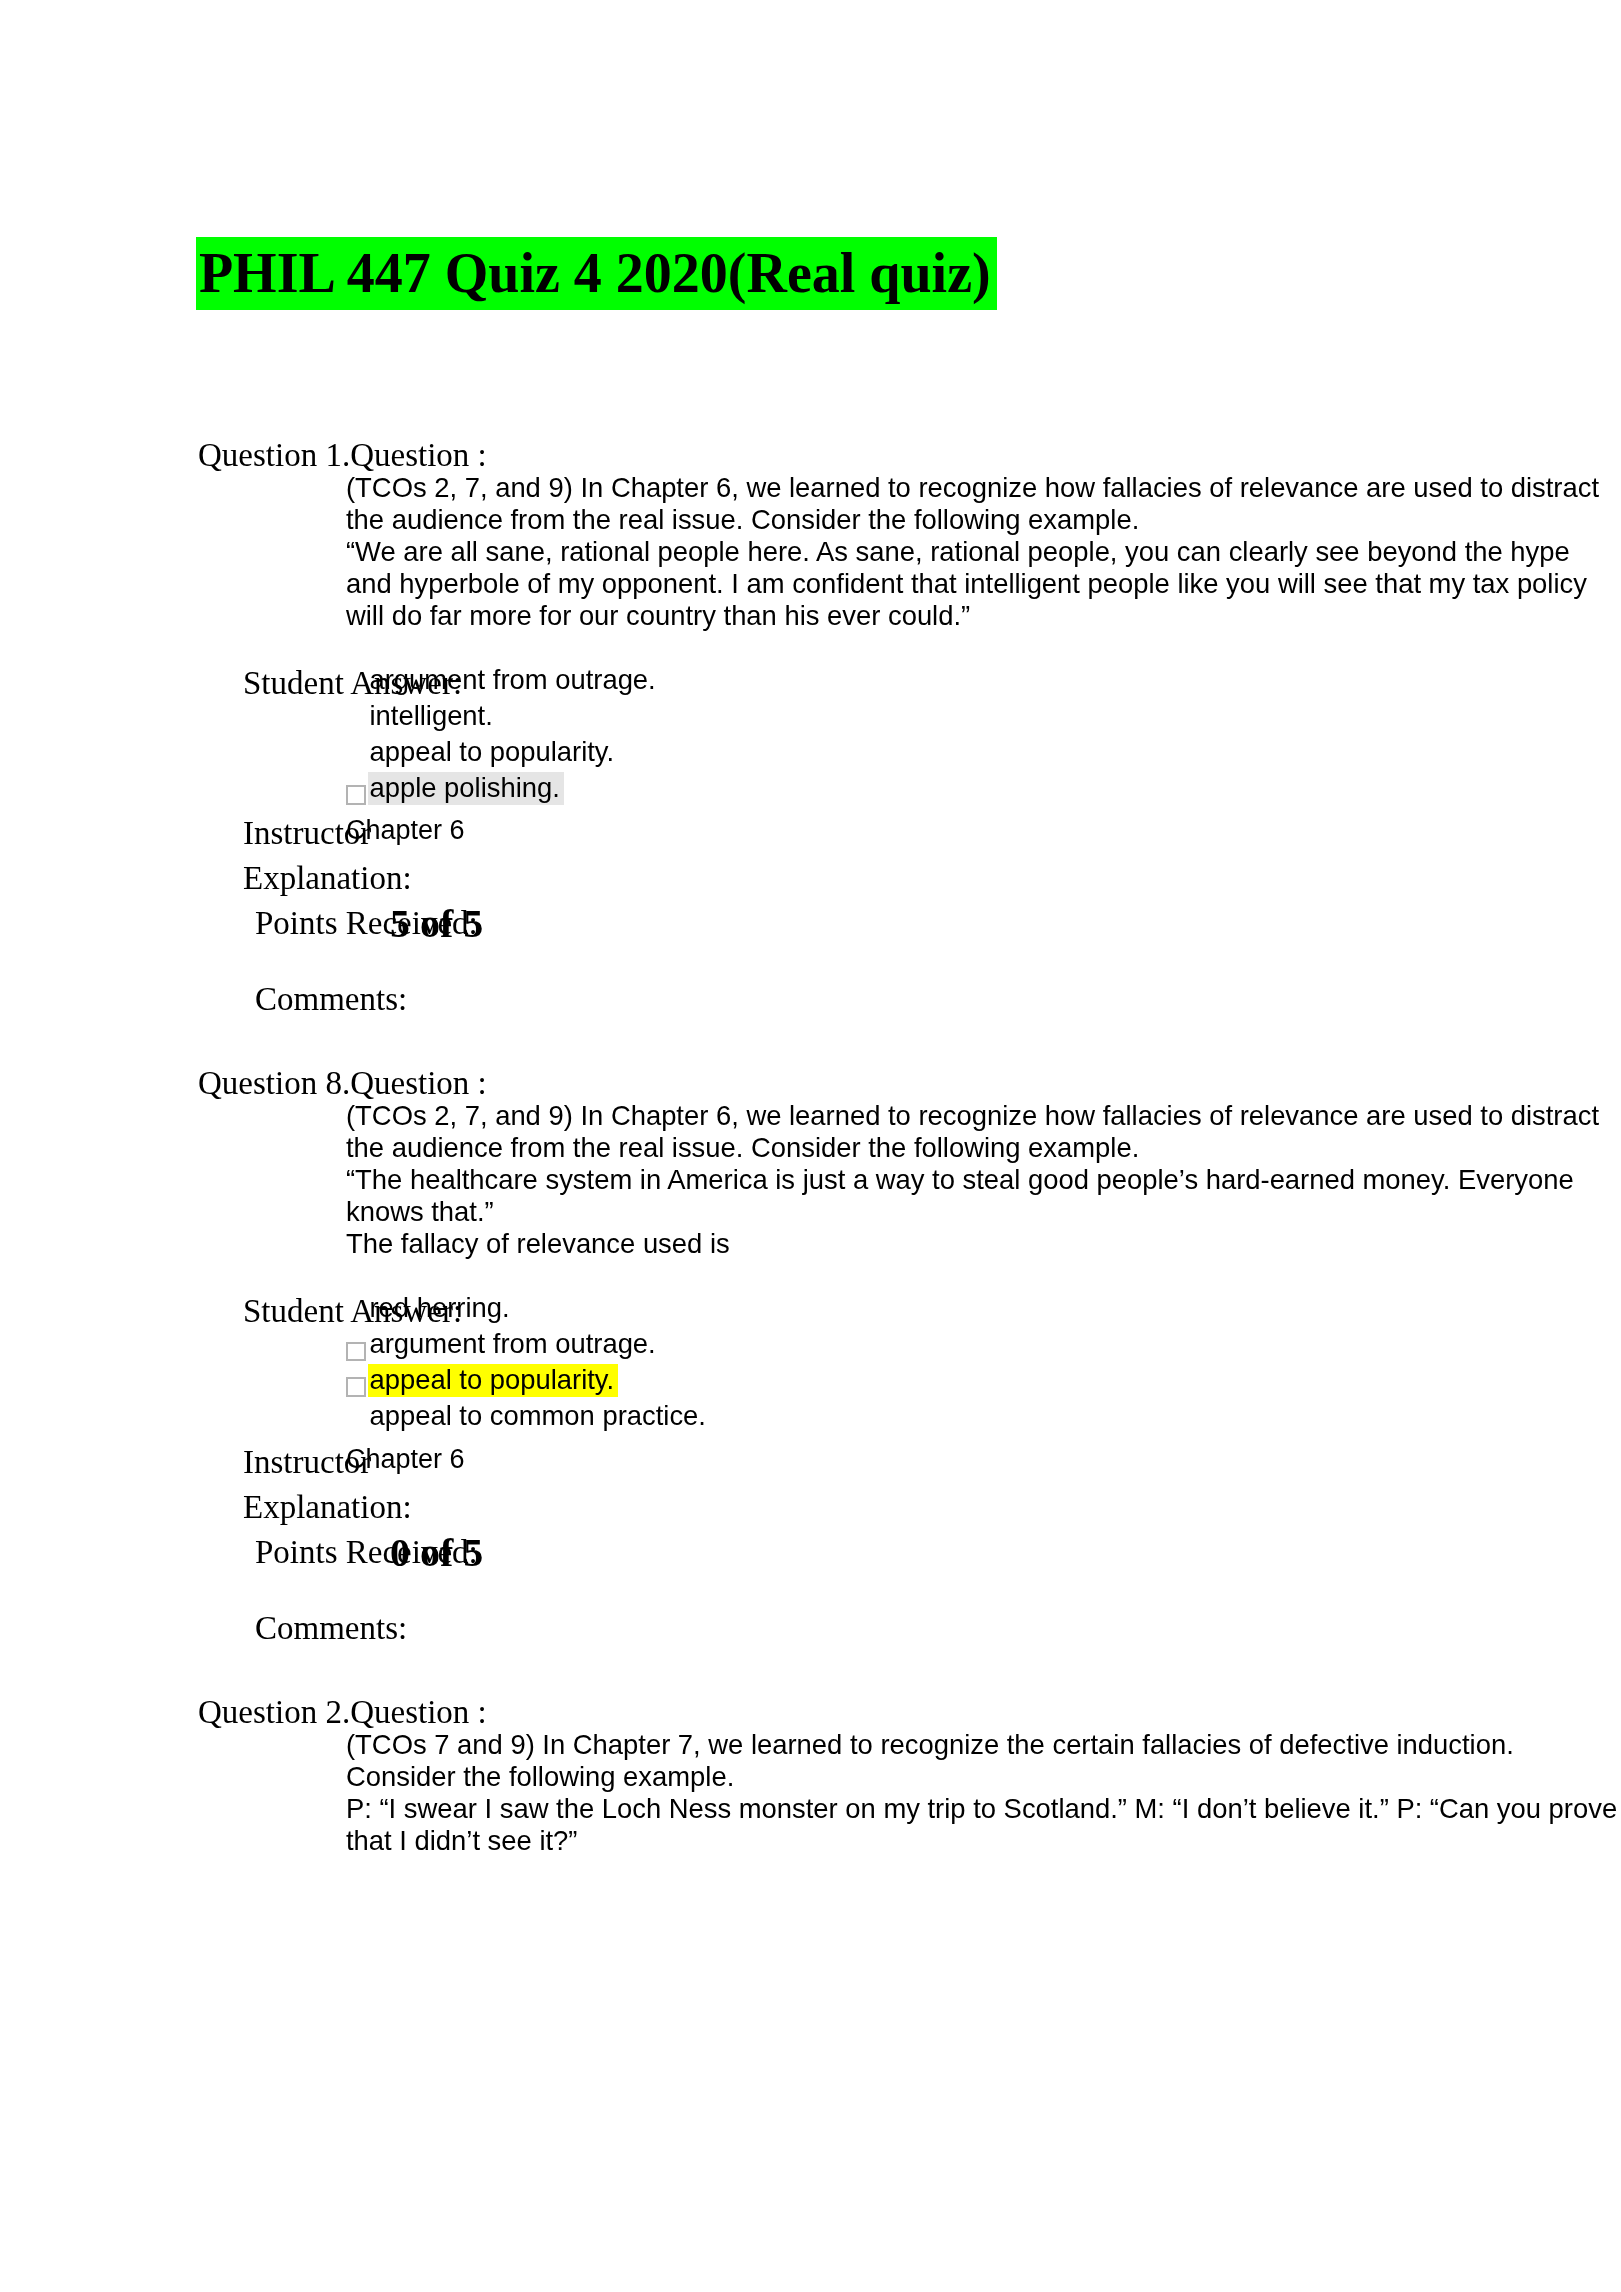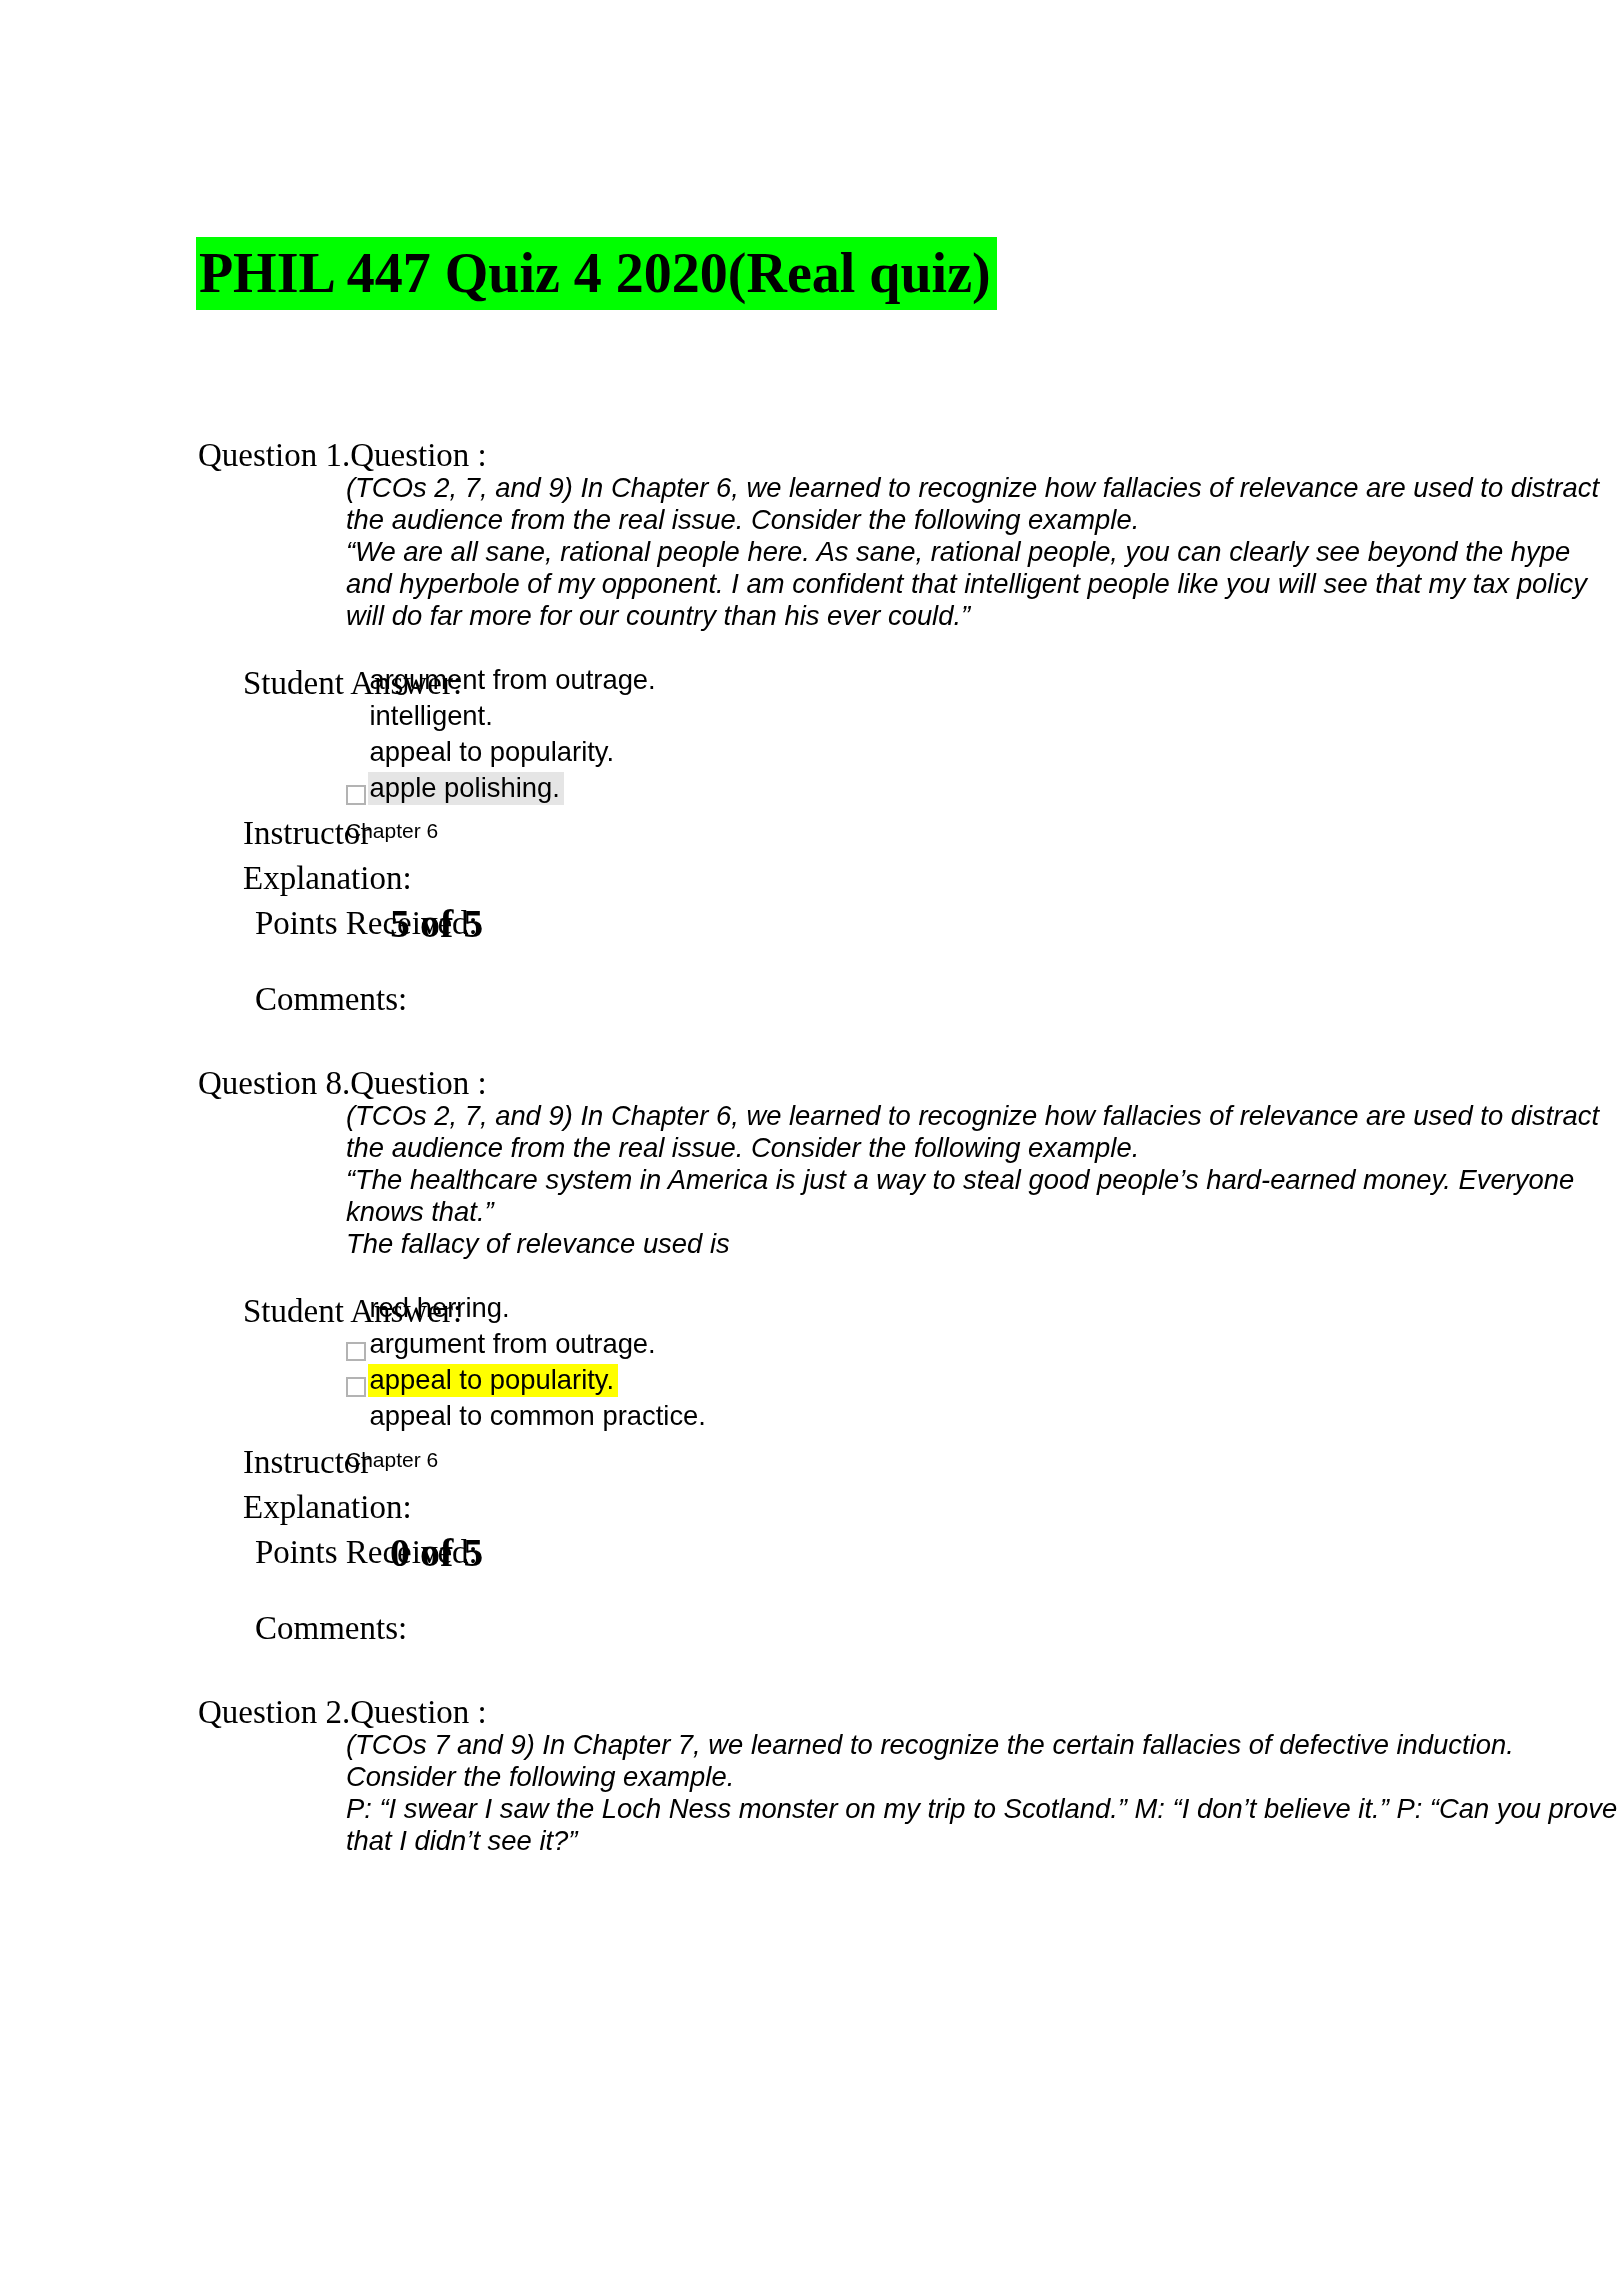--- a/index.html
+++ b/index.html
@@ -44,21 +44,20 @@
   .label-col.indent1 { padding-left: 243px; }
   .label-col.indent2 { padding-left: 255px; }
 
   .content-col { flex: 1 1 auto; }
 
   .q-body {
     padding-top: 39px;
     font-size: 27.4px;
     line-height: 32px;
     width: 931px;
-    font-style: italic;
   }
   .q3 .q-body { width: 990px; }
   .q-body p { margin: 0; }
 
   .sa-row { margin-top: 29px; }
   .options { padding-top: 2.9px; }
   .option {
     display: flex;
     align-items: flex-end;
     margin-bottom: 2.9px;
@@ -73,21 +72,21 @@
   }
   .checkbox {
     box-sizing: border-box;
     border: 2px solid #b3b3b3;
     background: #ffffff;
   }
   .opt-text { padding: 0 3.9px 1px 1px; }
   .opt-text.hl { background: #ffff00; }
 
   .ie-row { margin-top: 3.9px; }
-  .ie-content { font-size: 21px; line-height: 35px; padding-top: 2px; }
+  .ie-content { font-size: 27px; line-height: 35px; padding-top: 2px; }
 
   .pr-row { margin-top: 0; }
   .pr-value {
     font-family: "Liberation Serif", serif;
     font-weight: bold;
     font-size: 40px;
     line-height: 45px;
     margin-left: 44px;
   }
 

